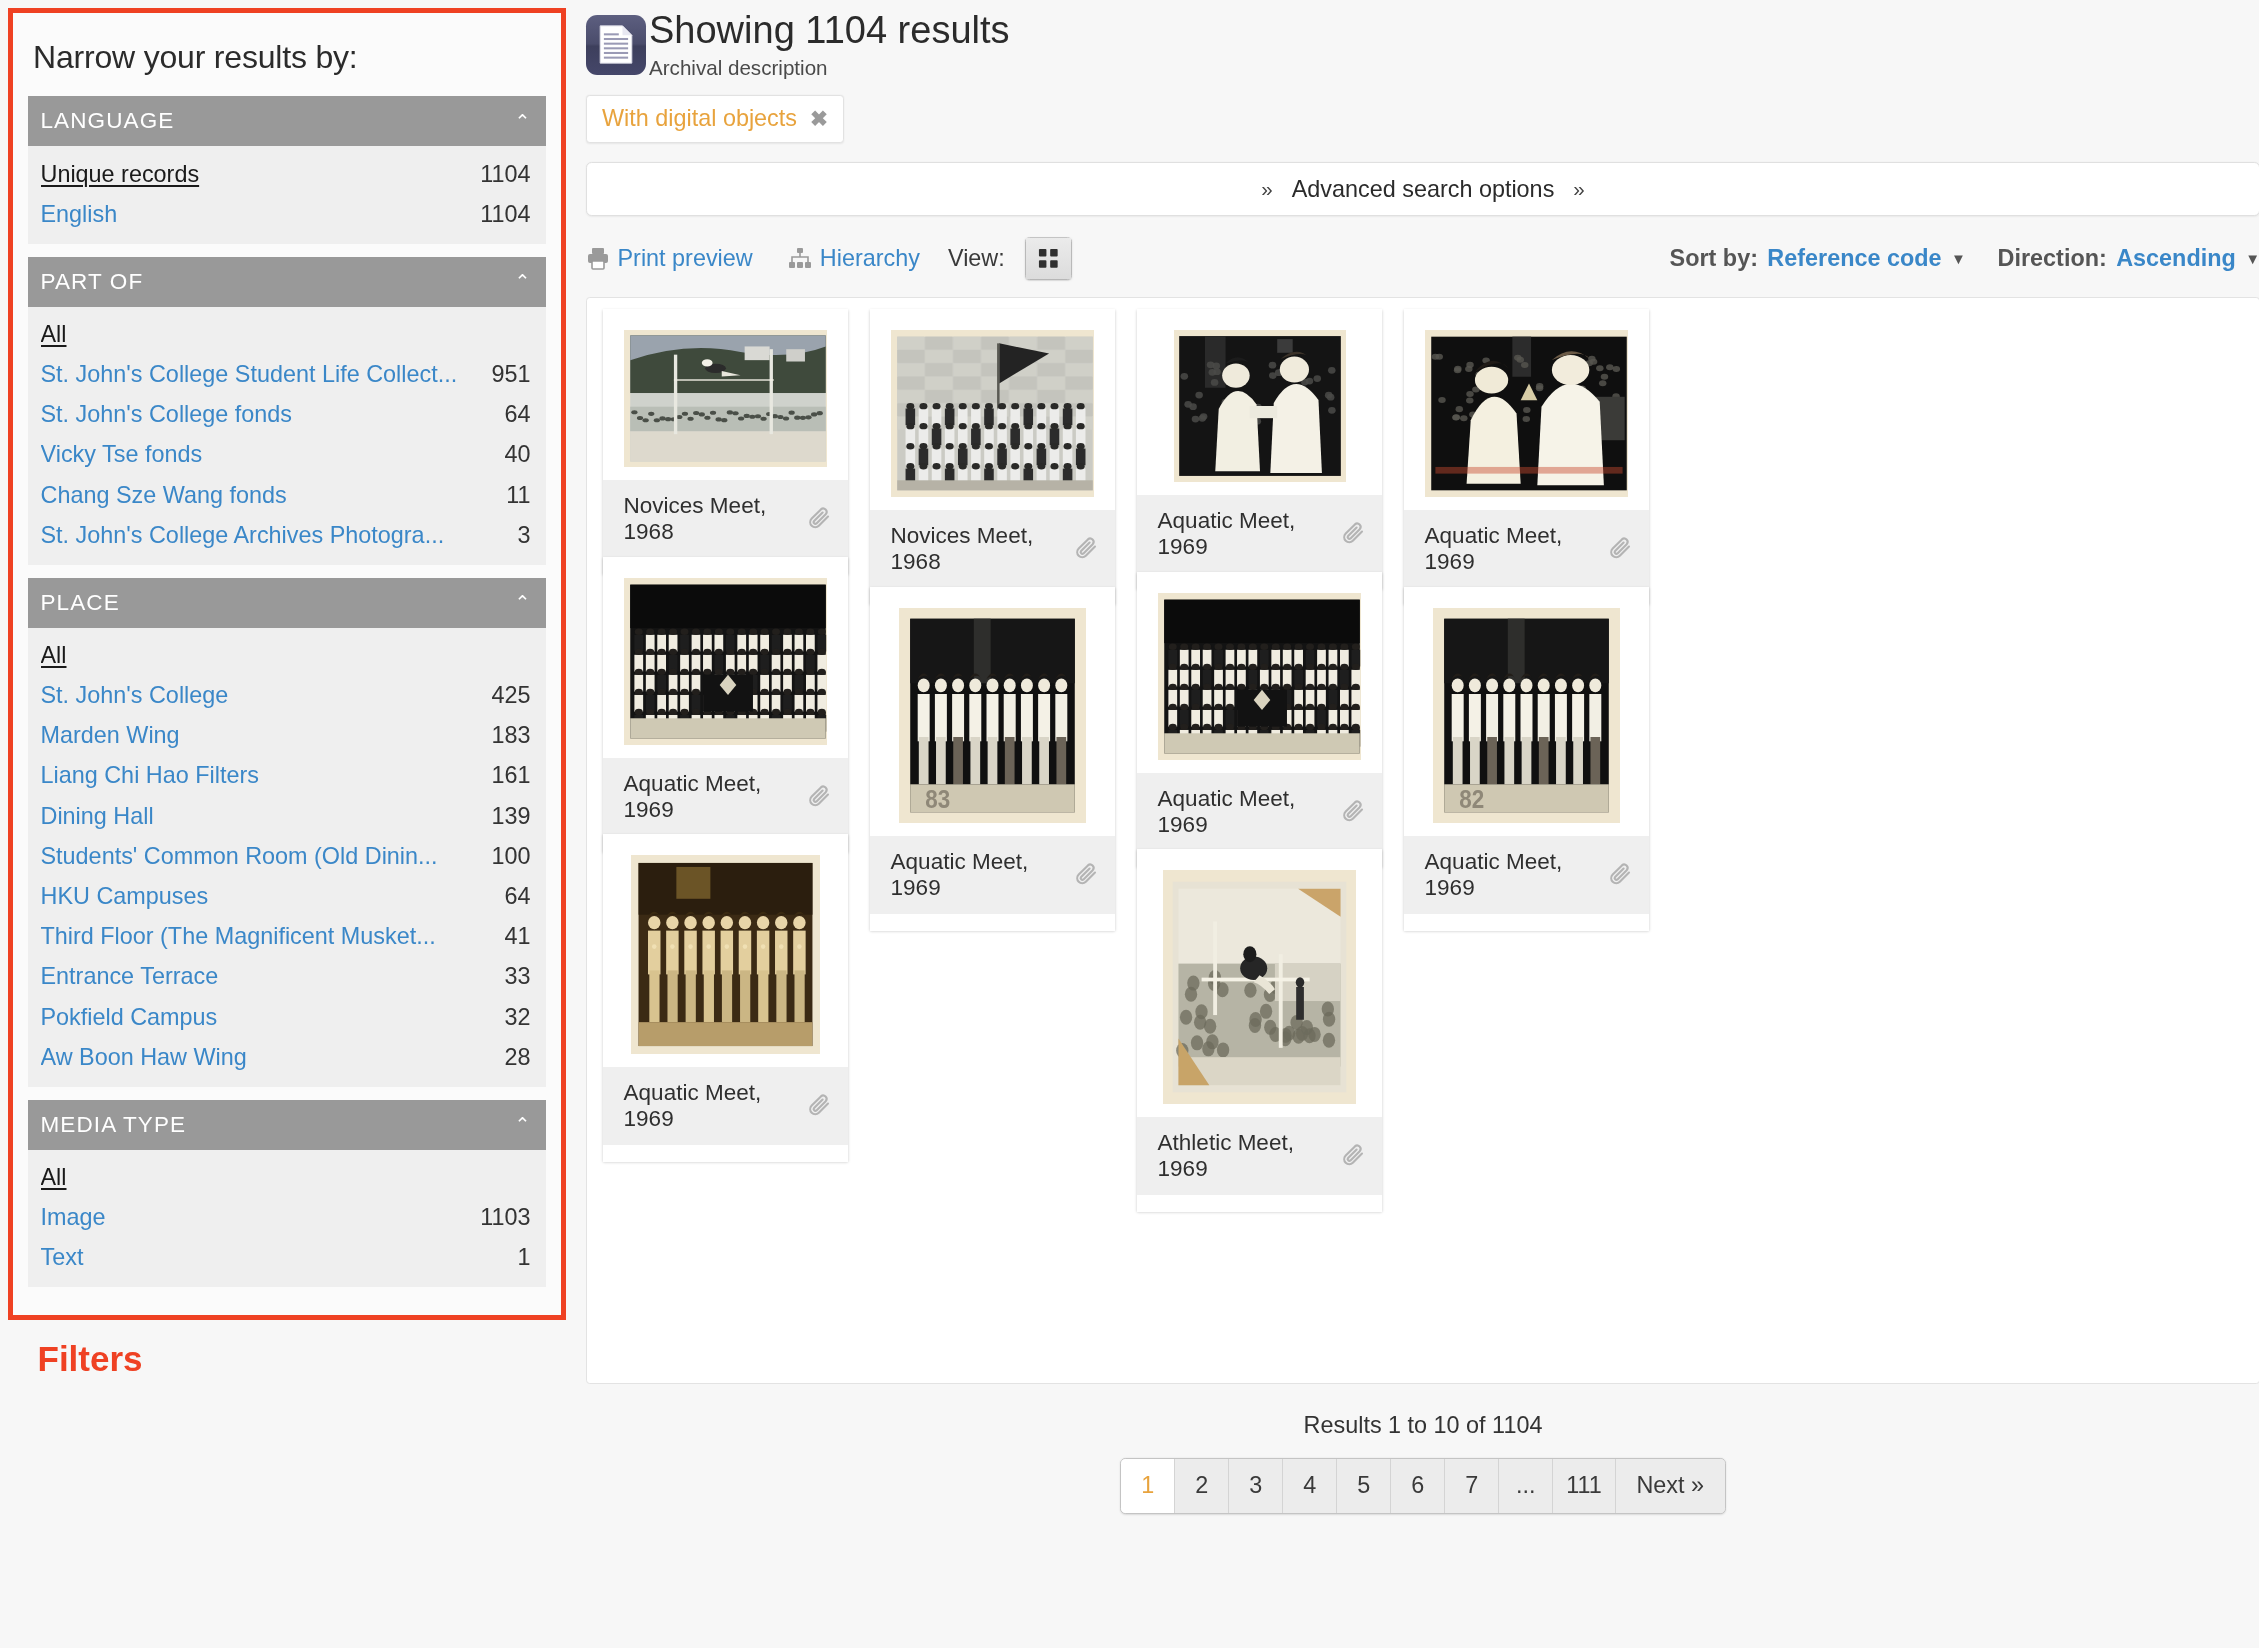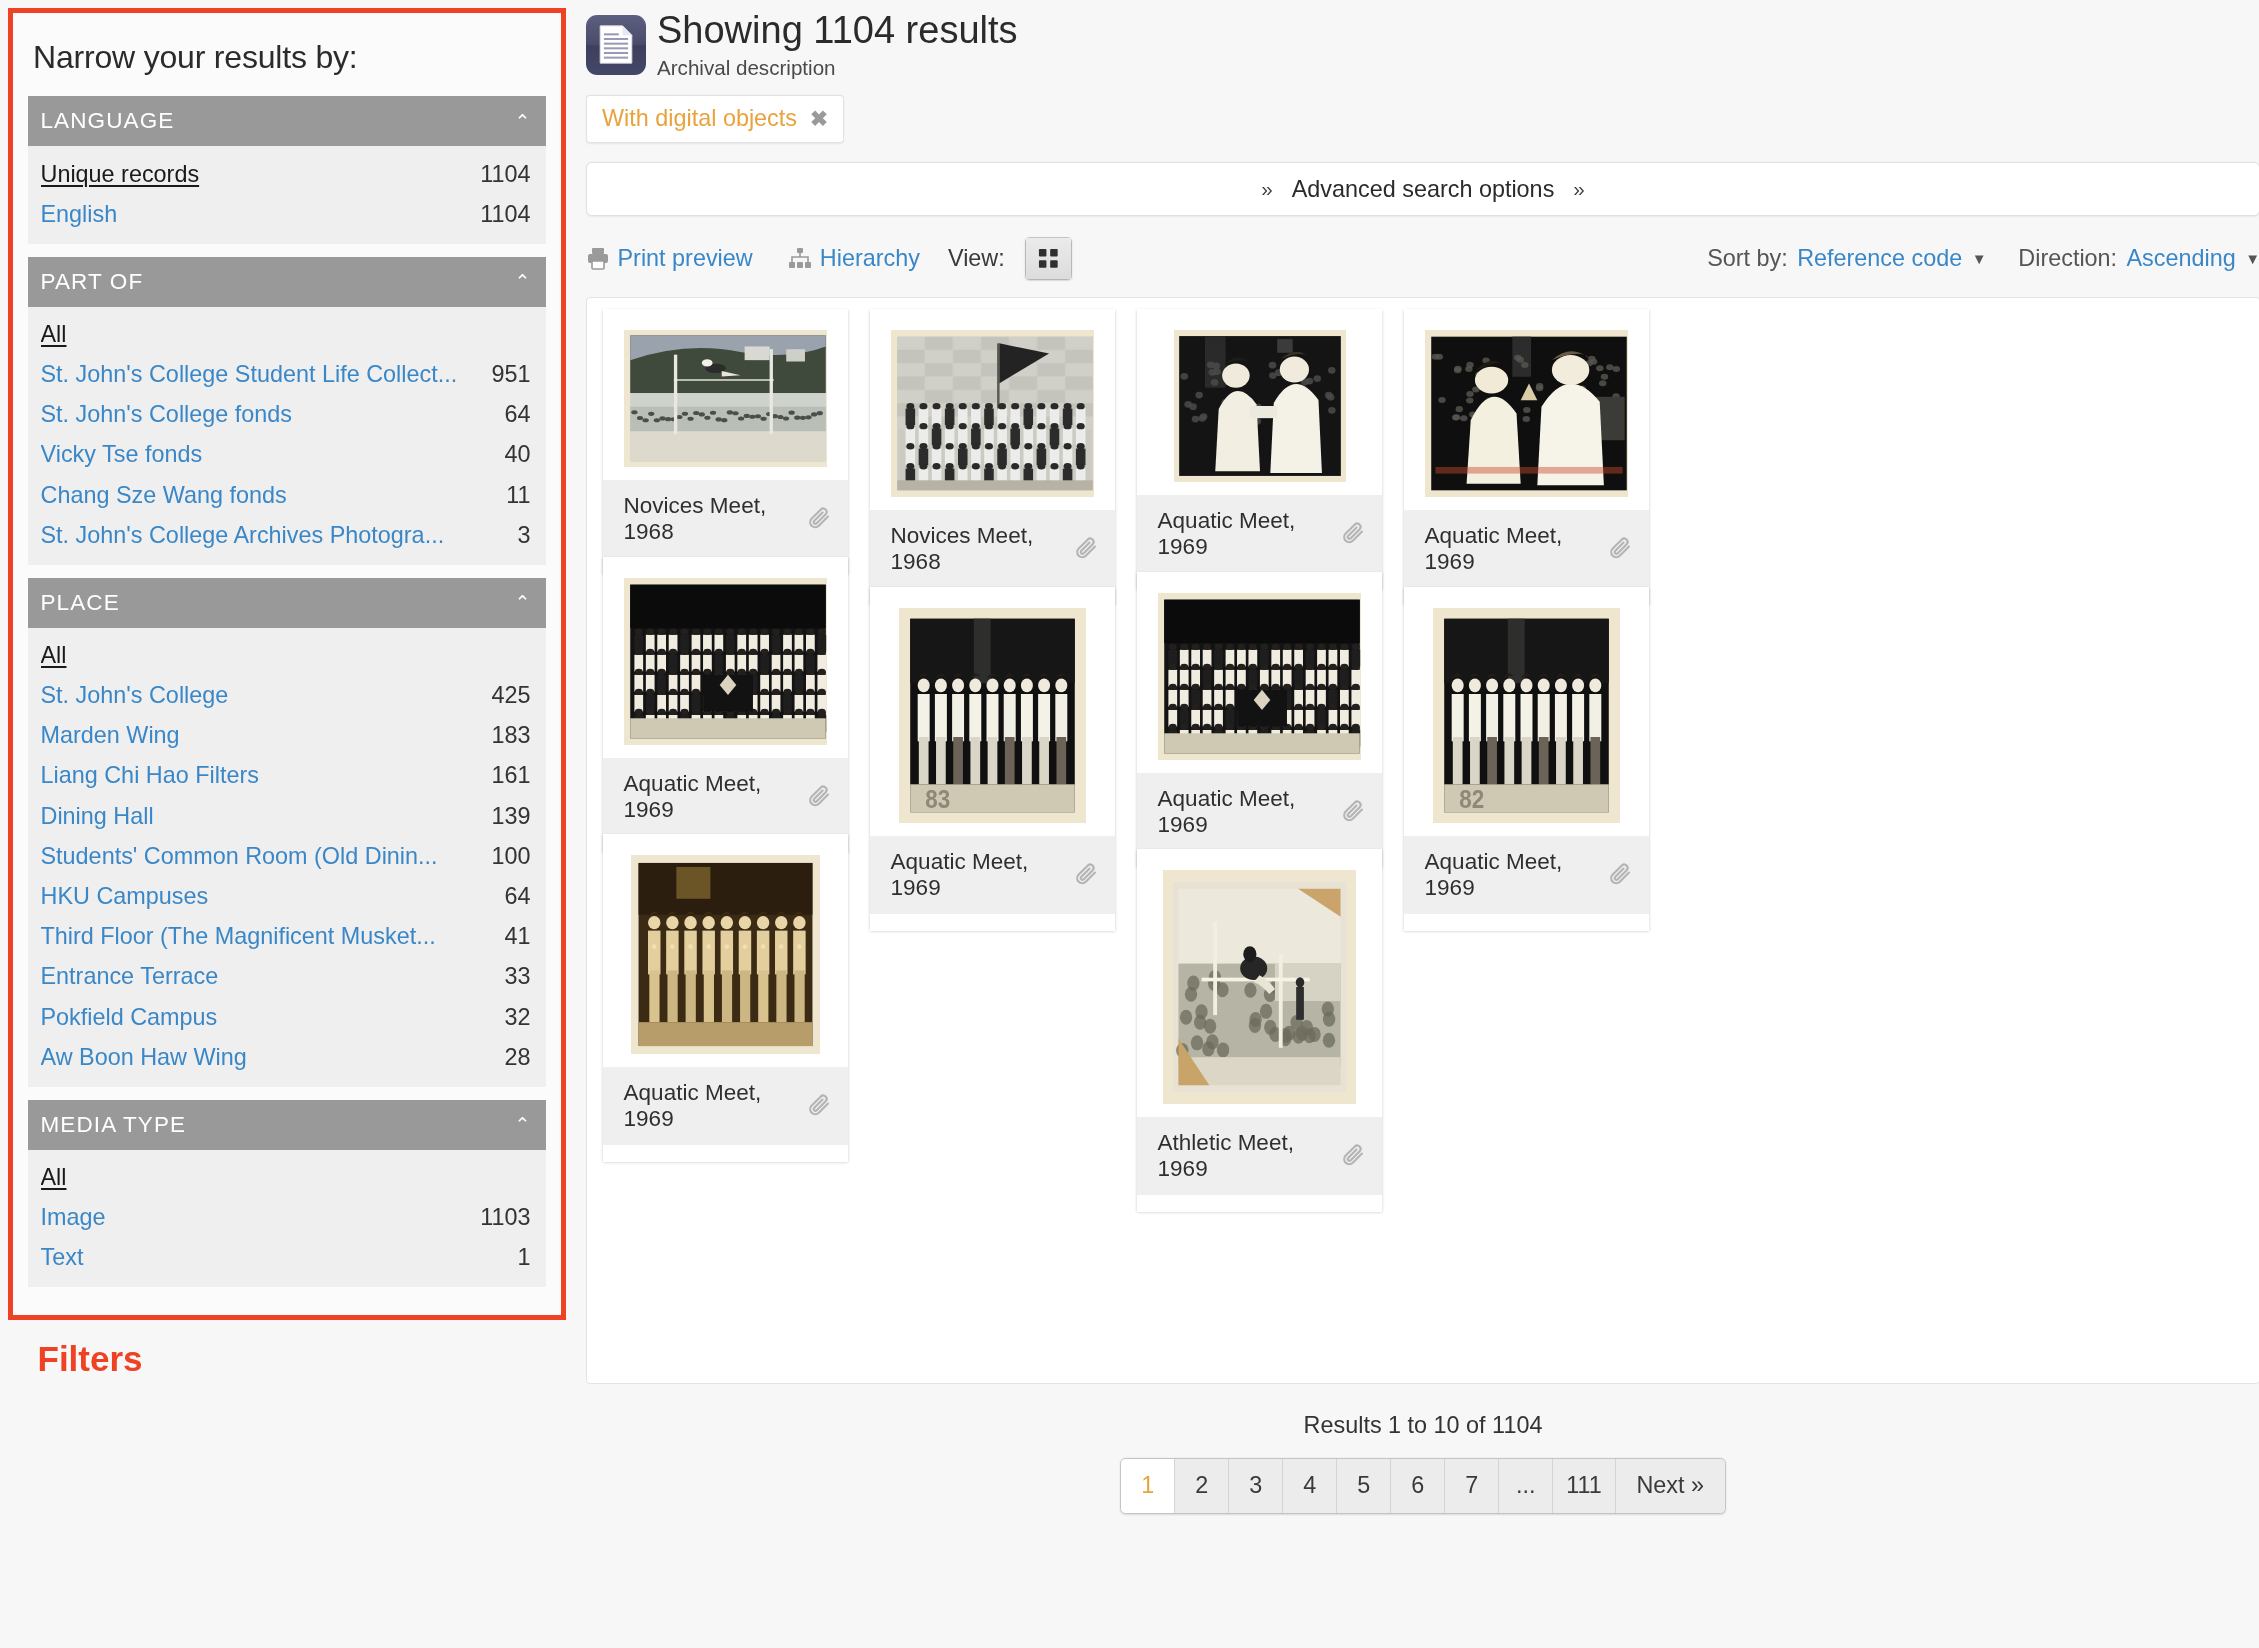--- a/index.html
+++ b/index.html
@@ -55,21 +55,21 @@
   .main { position: absolute; left: 586px; top: 0px; width: 1674px; }
 
   .results-header { display: flex; align-items: flex-start; padding: 9.4px 0 0 0; }
   .doc-icon {
     width: 60px; height: 60px; border-radius: 11.2px; flex: 0 0 auto;
     background: linear-gradient(180deg,#5d5f80 0%, #4a4c6b 48%, #3d3f5c 52%, #45476a 100%);
     display: flex; align-items: center; justify-content: center;
     margin-top: 5.6px;
   }
   .doc-icon svg { display: block; }
-  .header-text { margin-left: 11px; }
+  .header-text { margin-left: 3px; }
   .header-title { font-size: 38px; color: #2b2b2b; line-height: 1.12; font-weight: 400; }
   .header-sub { font-size: 20.6px; color: #4a4a4a; margin-top: 3.7px; }
 
   .chip-row { margin-top: 15px; }
   .chip {
     display: inline-flex; align-items: center; gap: 13px;
     background: #ffffff; border: 0.9px solid #e2e2e2; border-radius: 3.7px;
     box-shadow: 0 0.9px 1.9px rgba(0,0,0,0.07);
     padding: 9.4px 15px 10.3px 15px; font-size: 23.4px; color: #e8a33d;
   }
@@ -88,21 +88,21 @@
   .tb-left { display: flex; align-items: center; gap: 7.5px; }
   .tb-link { color:#3a87c8; font-size: 23.4px; }
   .tb-icon { color:#9a9a9a; display:inline-flex; align-items:center; }
   .tb-gap { width: 20.6px; }
   .view-label { font-size: 23.4px; color:#3a3a3a; margin: 0 13px 0 20.6px; }
   .view-group { display:flex; border:0.9px solid #c9c9c9; border-radius: 4.7px; overflow:hidden;
                 box-shadow: 0 0.9px 0.9px rgba(0,0,0,0.08); }
   .view-btn { width: 45px; height: 41px; display:flex; align-items:center; justify-content:center; }
   .view-btn.card { background: linear-gradient(180deg,#ebebeb,#dcdcdc); }
   .view-btn.list { background: linear-gradient(180deg,#fdfdfd,#f2f2f2); border-left:0.9px solid #c9c9c9; }
-  .tb-right { margin-left:auto; display:flex; align-items:center; font-size: 23.4px; color:#555; gap: 9.4px; }
+  .tb-right { margin-left:auto; display:flex; align-items:center; font-size: 23.4px; color:#555; gap: 9.4px; font-weight: bold; }
   .tb-right a { color:#3a87c8; }
   .caret { font-size: 15px; color:#555; }
 
   
   .results-panel {
     margin-top: 17px; background:#fff; border:0.9px solid #e3e3e3; border-radius:3.7px;
     position: relative; height: 1087px; overflow: hidden;
   }
   .masonry { position: relative; width:100%; height:100%; }
   .card {

